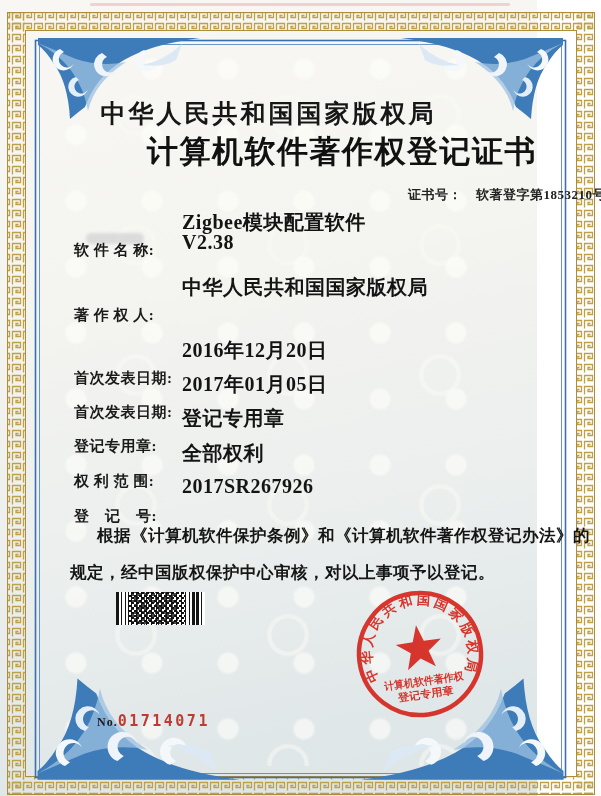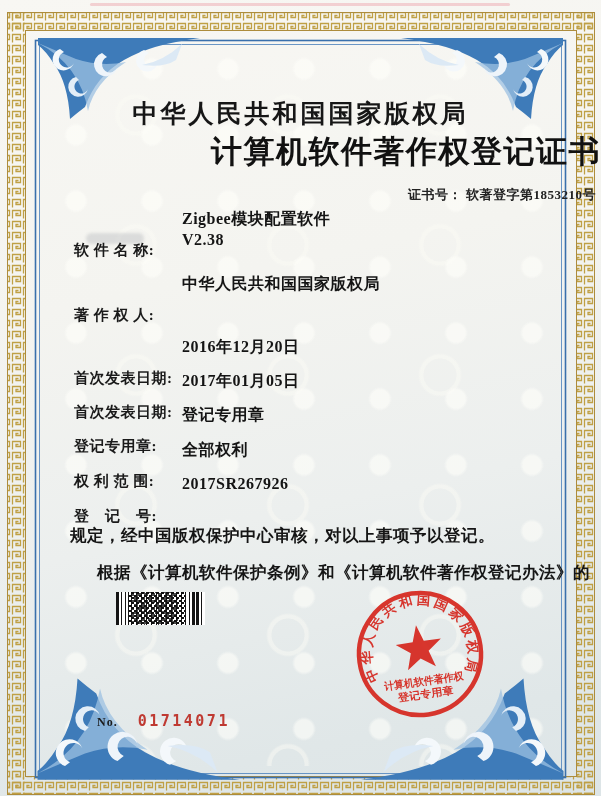--- a/index.html
+++ b/index.html
@@ -1,21 +1,21 @@
 <!DOCTYPE html>
 <html><head>
 <meta charset="utf-8">
 <style>
   html,body{margin:0;padding:0;}
   body{
     width:601px;height:796px;overflow:hidden;
     background:#ffffff;
     font-family:"Liberation Serif","DejaVu Serif",serif;
   }
-  .photo{position:relative;width:601px;height:796px;background:#fdfdfc;text-decoration:underline;}
+  .photo{position:relative;width:537px;height:796px;background:#fdfdfc;text-decoration:underline;}
   .paper{
     position:absolute;inset:0;
     background:linear-gradient(168deg,#f8f7f3 0%,#f4f4f0 35%,#ecefee 62%,#e0e7e8 88%,#dde5e7 100%);
   }
   
   .watermarks{
     position:absolute;inset:30px;pointer-events:none;opacity:.9;
     background-image:
       radial-gradient(circle, rgba(255,255,250,.65) 0 9px, rgba(255,255,250,0) 12px),
       radial-gradient(circle, rgba(234,240,241,.0) 16px, rgba(250,250,244,.55) 17px 20px, rgba(250,250,244,0) 22px);
@@ -30,28 +30,28 @@
     font-size:25px;font-weight:700;letter-spacing:3px;color:#161616;
   }
   .cert-title{
     position:absolute;left:0;top:131px;width:100%;text-align:right;
     font-size:31px;font-weight:700;letter-spacing:1.5px;color:#111;
   }
   .cert-no{
     position:absolute;left:408px;top:186px;font-size:13px;font-weight:700;
     letter-spacing:.5px;white-space:nowrap;color:#222;
   }
-  .cert-no .lab{margin-right:4px;}
+  .cert-no .lab{margin-right:14px;}
 
   .row{position:absolute;left:0;width:100%;white-space:nowrap;}
   .row .lab{
     position:absolute;left:74px;font-size:15px;font-weight:700;letter-spacing:.5px;color:#1a1a1a;margin-top:32px;
   }
   .row .val{
-    position:absolute;left:182px;font-size:16px;font-weight:700;letter-spacing:.5px;color:#141414;
+    position:absolute;left:182px;font-size:20px;font-weight:700;letter-spacing:.5px;color:#141414;
   }
   .r0{top:209px}.r0b{top:231px}.r1{top:274px}.r2{top:337px}
   .r3{top:371px}.r4{top:405px}.r5{top:440px}.r6{top:475px}
 
   .smudge{
     position:absolute;left:86px;top:233px;width:58px;height:11px;border-radius:6px;
     background:rgba(164,168,175,.32);filter:blur(1.5px);
   }
 
   .statement{position:absolute;left:70px;top:517px;width:486px;}
@@ -80,21 +80,21 @@
 
   .seal{position:absolute;left:352px;top:586px;transform:rotate(-8deg);opacity:.93;}
   .seal-date{
     position:absolute;left:356px;top:704px;font-size:18px;font-weight:700;
     letter-spacing:1px;color:#121212;white-space:nowrap;
   }
   .serial{position:absolute;left:97px;top:712px;white-space:nowrap;}
   .serial .pfx{font-size:12px;font-weight:700;color:#1b1b1b;letter-spacing:1px;}
   .serial .num{
     font-family:"DejaVu Sans Mono",monospace;font-size:15px;font-weight:700;
-    color:#bf3a32;letter-spacing:2.5px;margin-left:20px;text-align:center;
+    color:#bf3a32;letter-spacing:2.5px;margin-left:0;text-align:center;
   }
   .edge-glare{
     position:absolute;left:90px;top:3px;width:420px;height:3px;z-index:4;
     background:rgba(235,160,168,.45);border-radius:2px;
   }
 </style>
 </head>
 <body>
 
 <div class="photo">
@@ -170,22 +170,22 @@
     <div class="row r5">
       <span class="lab">权 利 范 围:</span>
       <span class="val">全部权利</span>
     </div>
     <div class="row r6">
       <span class="lab">登　记　号:</span>
       <span class="val">2017SR267926</span>
     </div>
 
     <div class="statement">
+      <div class="ln ln1">根据《计算机软件保护条例》和《计算机软件著作权登记办法》的</div>
       <div class="ln">规定，经中国版权保护中心审核，对以上事项予以登记。</div>
-      <div class="ln ln1">根据《计算机软件保护条例》和《计算机软件著作权登记办法》的</div>
     </div>
 
     <div class="barcode">
       <div class="matrix"></div>
       <div class="matrix2"></div>
     </div>
 
     <svg class="seal" width="136" height="136" viewBox="0 0 136 136">
       <circle cx="68" cy="68" r="61" fill="none" stroke="#d6281f" stroke-width="4.5"></circle>
       <path id="sealArc" d="M 24.5 88.3 A 48.5 48.5 0 1 1 111.5 88.3" fill="none"></path>

